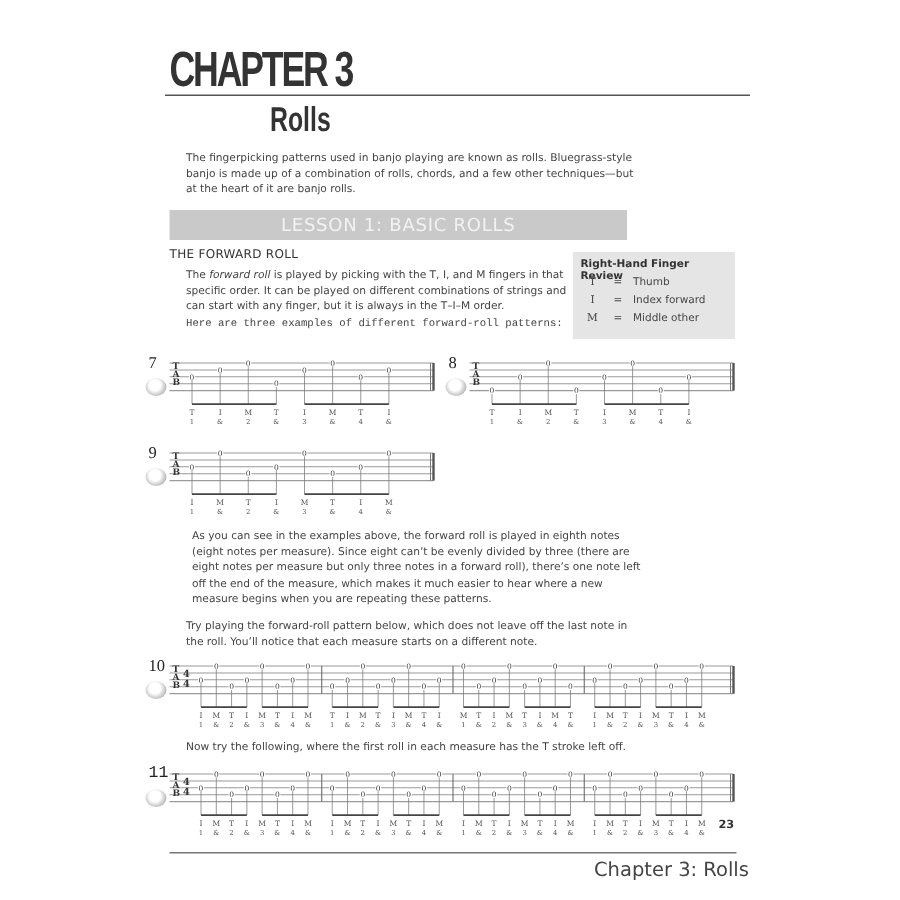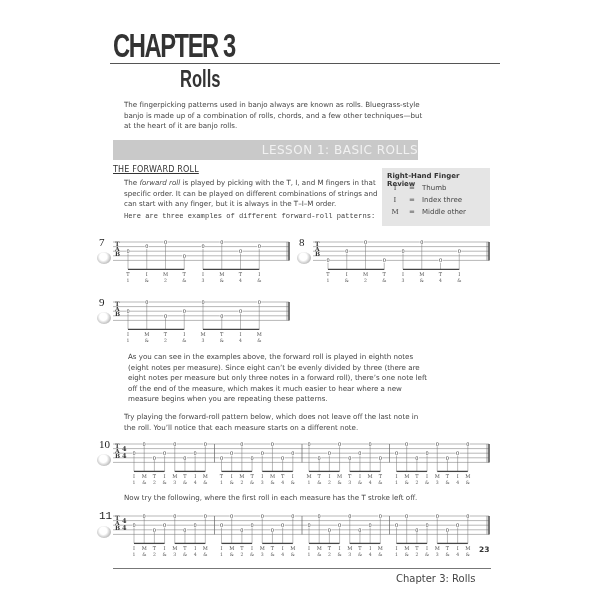--- a/index.html
+++ b/index.html
@@ -5,65 +5,65 @@
   html,body{margin:0;padding:0;background:#ffffff;}
   body{width:600px;height:600px;position:relative;overflow:hidden;font-family:"DejaVu Sans",sans-serif;color:#3a3a3a;}
   .abs{position:absolute;}
   .chapter{left:113px;top:28px;font-family:"Liberation Sans",sans-serif;font-weight:bold;font-size:33px;letter-spacing:-2px;color:#333;transform:scaleX(0.72);transform-origin:left top;line-height:36px;}
   .rule{left:110px;top:63px;width:390px;height:1px;background:#555;}
   .subtitle{left:180px;top:66px;font-family:"Liberation Sans",sans-serif;font-weight:bold;font-size:23px;color:#333;transform:scaleX(0.72);transform-origin:left top;line-height:26px;}
   .para{font-size:7.1px;line-height:10.6px;color:#444;}
   .para i{font-style:italic;}
   .intro{left:124px;top:100px;width:300px;}
   .banner{left:113px;top:140px;width:305px;height:20px;background:#c9c9c9;}
-  .banner span{display:block;text-align:right;color:#f2f2f2;font-size:12px;line-height:20px;letter-spacing:0.5px;}
-  .section{left:113px;top:165px;font-size:8px;color:#333;letter-spacing:0.2px;text-decoration:underline;}
+  .banner span{display:block;text-align:center;color:#f2f2f2;font-size:12px;line-height:20px;letter-spacing:0.5px;}
+  .section{left:113px;top:165px;font-size:8px;color:#333;letter-spacing:0.2px;}
   .fwd{left:124px;top:178px;width:255px;}
   .here{left:124px;top:211px;width:255px;font-family:Liberation Mono, monospace;}
   .review{left:382px;top:168px;width:108px;height:58px;background:#e5e5e5;}
   .review .rt{position:absolute;left:5px;top:4px;font-size:7px;font-weight:bold;color:#333;}
   .review .row{position:absolute;left:6px;font-size:7px;color:#444;}
   .review .row .k{display:inline-block;width:14px;text-align:center;font-family:"DejaVu Serif",serif;}
   .review .row .eq{display:inline-block;width:20px;text-align:center;}
   .p2{left:128px;top:352px;width:300px;}
   .p3{left:124px;top:412px;width:300px;}
   .p4{left:124px;top:493px;width:300px;}
   .footrule{left:113px;top:568px;width:378px;height:1px;background:#777;}
-  .foottext{left:396px;top:573px;font-size:10px;color:#444;}
+  .foottext{left:396px;top:573px;font-size:13px;color:#444;}
   .footnum{left:479px;top:545px;font-size:7.5px;font-weight:bold;color:#333;}
   .exnum{font-family:"Liberation Serif",serif;font-size:11px;color:#222;}
   .disc{width:14px;height:12px;border-radius:50%;background:radial-gradient(circle at 45% 40%, #ffffff 35%, #d0d0d0 60%, #888 100%);}
   svg text{font-family:"DejaVu Serif",serif;}
 </style>
 </head>
 <body>
 
 <div class="abs chapter">CHAPTER 3</div>
 <div class="abs rule"></div>
 <div class="abs subtitle">Rolls</div>
 
-<div class="abs para intro">The fingerpicking patterns used in banjo always are known as rolls. Bluegrass-style banjo is made up of a combination of rolls, chords, and a few other techniques—but at the heart of it are banjo rolls.</div>
+<div class="abs para intro">The fingerpicking patterns used in banjo playing are known as rolls. Bluegrass-style banjo is made up of a combination of rolls, chords, and a few other techniques—but at the heart of it are banjo rolls.</div>
 
 <div class="abs banner">
   <span>LESSON 1: BASIC ROLLS</span>
 </div>
 
 <div class="abs section">THE FORWARD ROLL</div>
 
 <div class="abs para fwd"><span>The </span><i>forward roll</i><span> is played by picking with the T, I, and M fingers in that specific order. It can be played on different combinations of strings and can start with any finger, but it is always in the T–I–M order.</span></div>
 
 <div class="abs para here">Here are three examples of different forward-roll patterns:</div>
 
 <div class="abs review">
   <div class="rt">Right-Hand Finger Review</div>
   <div class="row" style="top:16px">
     <span class="k">T</span><span class="eq">=</span><span>Thumb</span>
   </div>
   <div class="row" style="top:28px">
-    <span class="k">I</span><span class="eq">=</span><span>Index three</span>
+    <span class="k">I</span><span class="eq">=</span><span>Index forward</span>
   </div>
   <div class="row" style="top:40px">
     <span class="k">M</span><span class="eq">=</span><span>Middle other</span>
   </div>
 </div>
 
 <div class="abs" id="ex7" style="left:97px;top:236px;width:195px;height:52px;">
     <div class="exnum abs" style="left: 2px; top: 0px;">7</div>
     <div class="disc abs" style="left: 0px; top: 16px;"></div>
     <svg width="195" height="52" style="position:absolute;left:0;top:0;overflow:visible">

